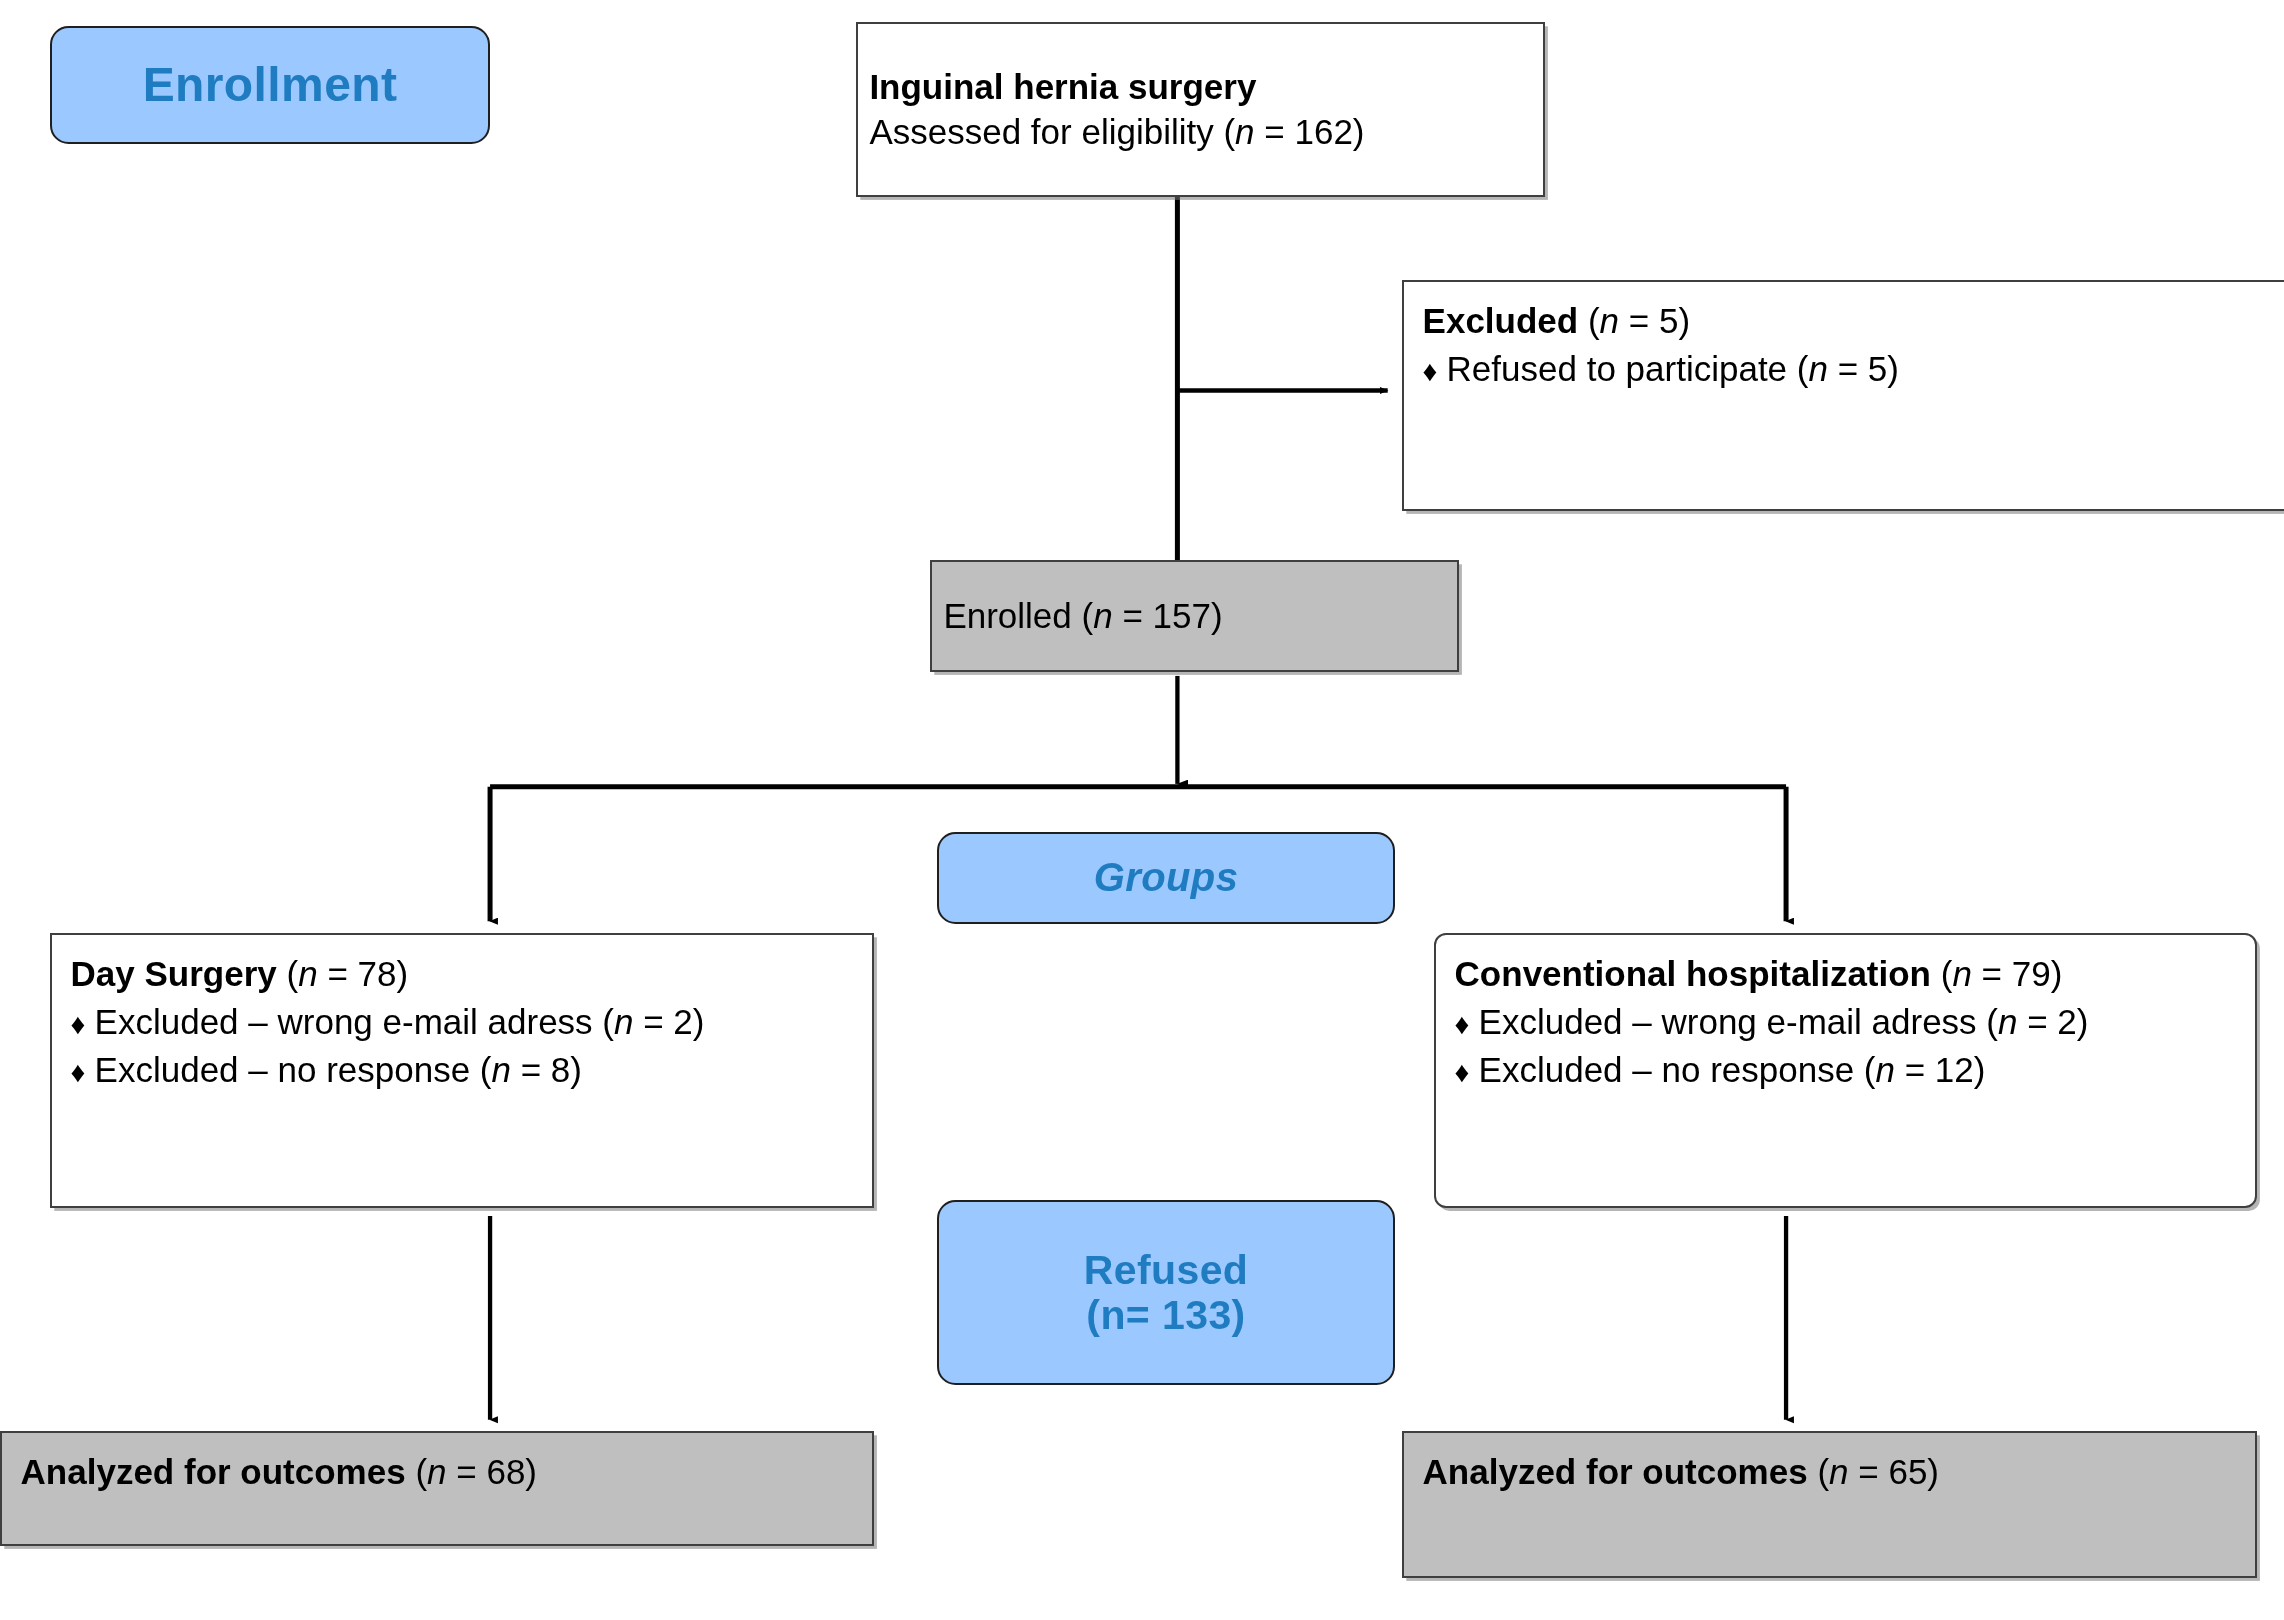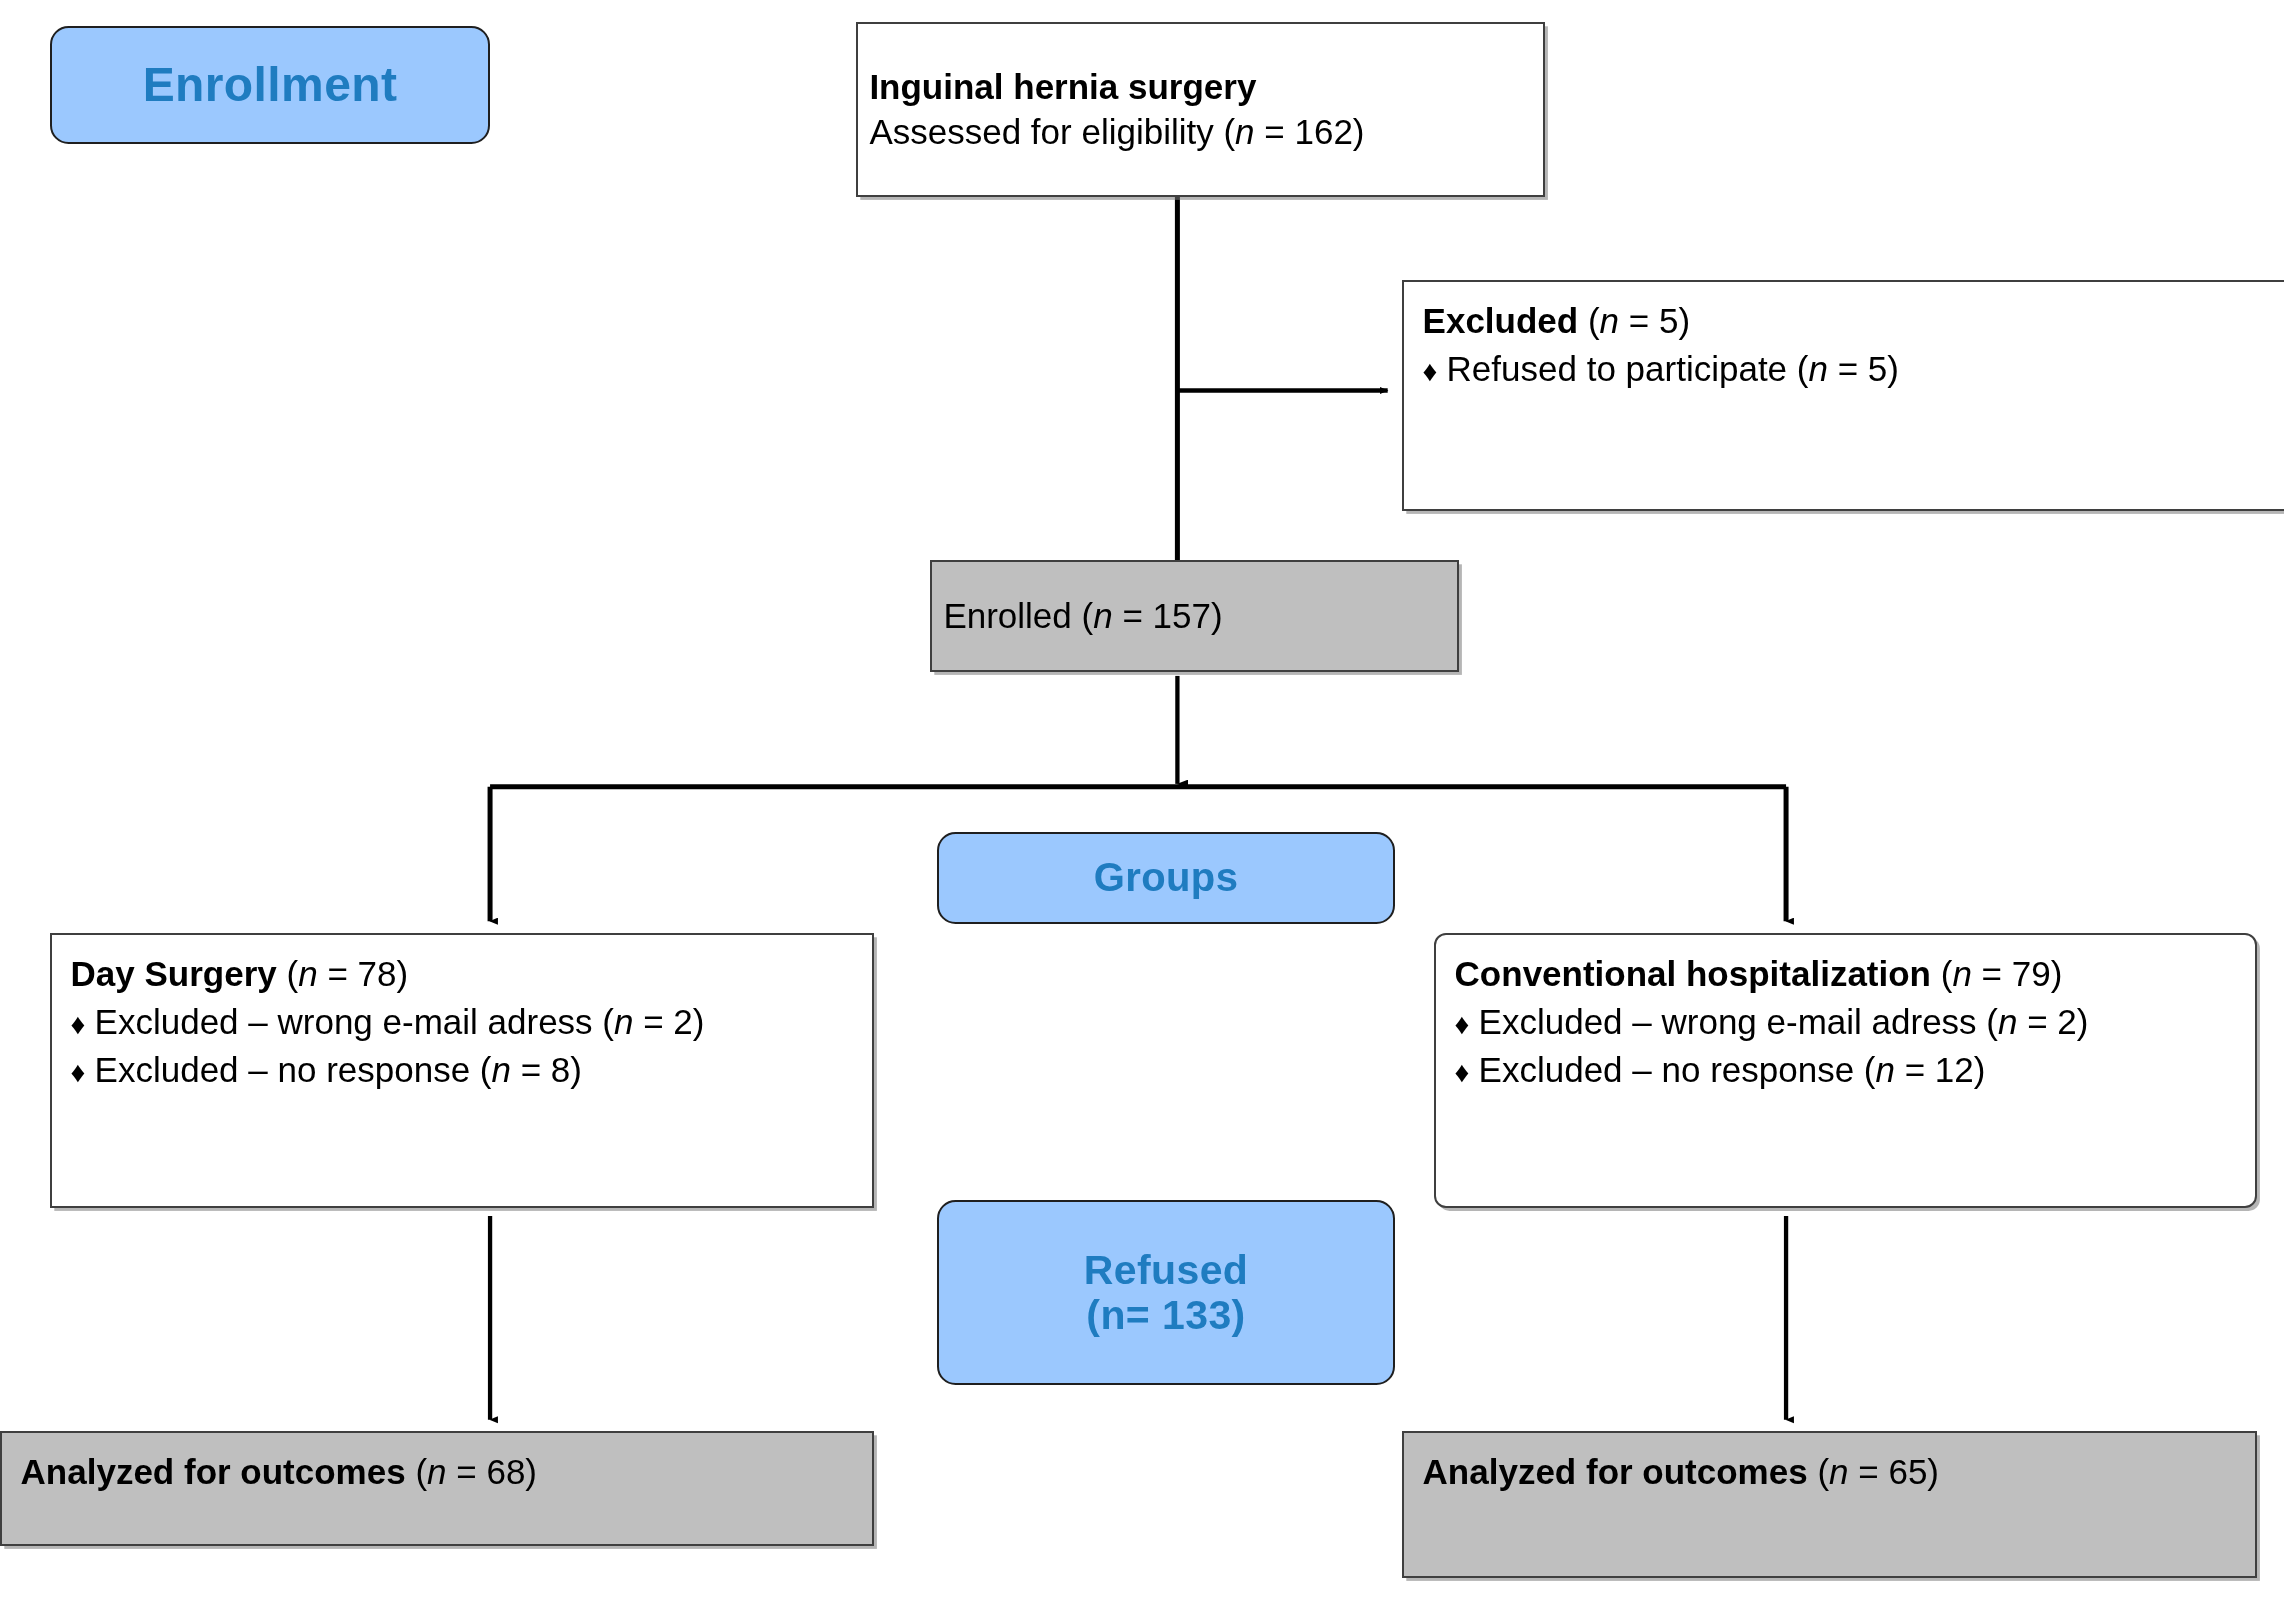--- a/index.html
+++ b/index.html
@@ -48,21 +48,21 @@
     letter-spacing: 0.4px;
     text-align: center;
     line-height: 1.08;
   }
   .stage-badge .line {
     display: block;
     white-space: nowrap;
   }
 
   #badge-enrollment { left: 50px;   top: 18px;   width: 440px; height: 118px; font-size: 48px; margin-top: 8px; }
-  #badge-groups     { left: 937px; top: 832px; width: 458px; height: 92px; font-size: 40px; }
+  #badge-groups     { left: 937px; top: 832px; width: 458px; height: 92px; font-size: 40px; font-style: italic; }
   #badge-analyzed   { left: 937px; top: 1200px; width: 458px; height: 185px; font-size: 41px; }
 
   
   .node {
     position: absolute;
     box-sizing: border-box;
     border: 2.1px solid #3F3F3F;
     background: #ffffff;
     box-shadow: 3.6px 3.6px 0 -0.7px rgba(120,120,120,0.55);
   }

